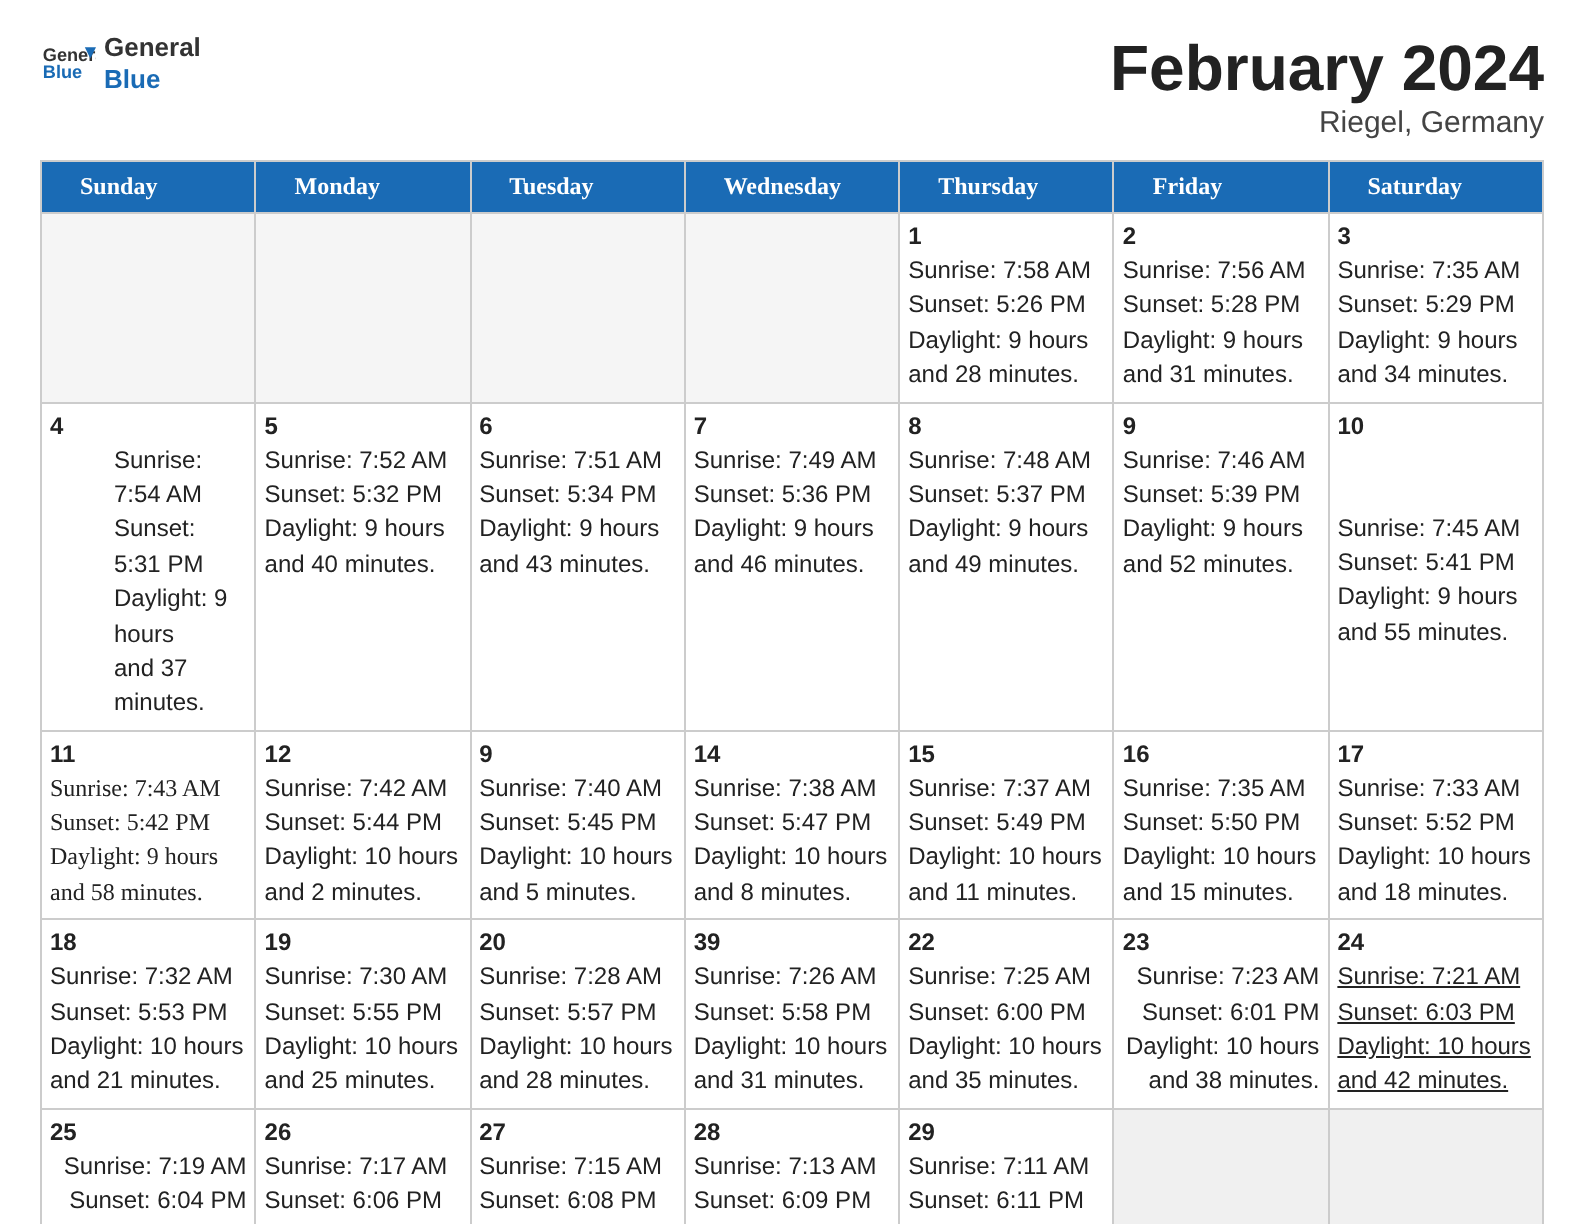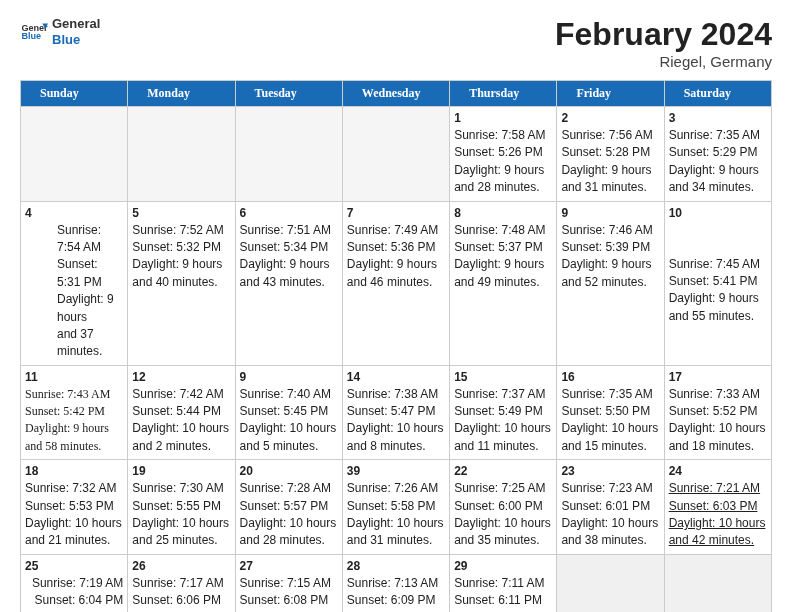--- a/index.html
+++ b/index.html
@@ -279,21 +279,21 @@
           </td>
           <td>
             <span class="day-num">22</span>
             <div class="day-info" style="white-space: pre-line;">Sunrise: 7:25 AM
 Sunset: 6:00 PM
 Daylight: 10 hours
 and 35 minutes.</div>
           </td>
           <td>
             <span class="day-num">23</span>
-            <div class="day-info" style="white-space: pre-line;">Sunrise: 7:23 AM
+            <div class="day-info" style="white-space: pre-line; text-align: right;">Sunrise: 7:23 AM
 Sunset: 6:01 PM
 Daylight: 10 hours
 and 38 minutes.</div>
           </td>
           <td>
             <span class="day-num">24</span>
             <div class="day-info" style="white-space: pre-line; text-decoration: underline;">Sunrise: 7:21 AM
 Sunset: 6:03 PM
 Daylight: 10 hours
 and 42 minutes.</div>

